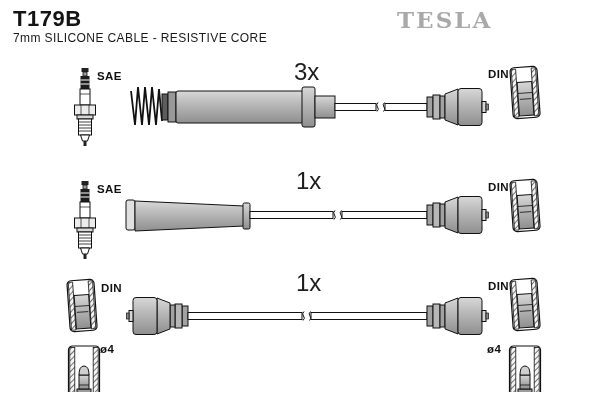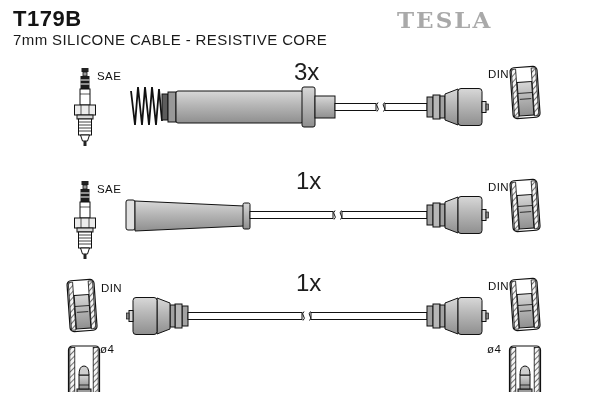--- a/index.html
+++ b/index.html
@@ -1,24 +1,24 @@
 <!DOCTYPE html>
 <html><head>
 <meta charset="utf-8">
 <style>
   html,body{margin:0;padding:0;background:#fff;}
   #page{position:relative;width:600px;height:392px;background:#ffffff;overflow:hidden;
         font-family:"Liberation Sans",sans-serif;color:#111;}
   .abs{position:absolute;white-space:nowrap;}
   .title{left:13px;top:6px;font-size:22px;font-weight:bold;letter-spacing:0.5px;color:#141414;}
-  .subtitle{left:13px;top:31px;font-size:15px;letter-spacing:0.4px;color:#1a1a1a;}
+  .subtitle{left:13px;top:31px;font-size:12px;letter-spacing:0.4px;color:#1a1a1a;}
   .brand{left:397px;top:6px;font-size:23px;font-weight:bold;letter-spacing:2px;
          font-family:"DejaVu Serif",serif;color:#a9a9a9;transform:scaleY(0.95);}
   .qty{font-size:24px;font-weight:400;color:#1d1d1d;}
-  .conn{font-size:11.5px;font-weight:normal;letter-spacing:0.4px;color:#111;}
+  .conn{font-size:11.5px;font-weight:bold;letter-spacing:0.4px;color:#111;}
   .qty1{left:294px;top:58px;}
   .qty2{left:296px;top:167px;}
   .qty3{left:296px;top:269px;}
   .sae1{left:97px;top:70px;}
   .sae2{left:97px;top:183px;}
   .din1{left:488px;top:68px;}
   .din2{left:488px;top:181px;}
   .din3l{left:101px;top:282px;}
   .din3r{left:488px;top:280px;}
   .dia-l{left:100px;top:343px;}

